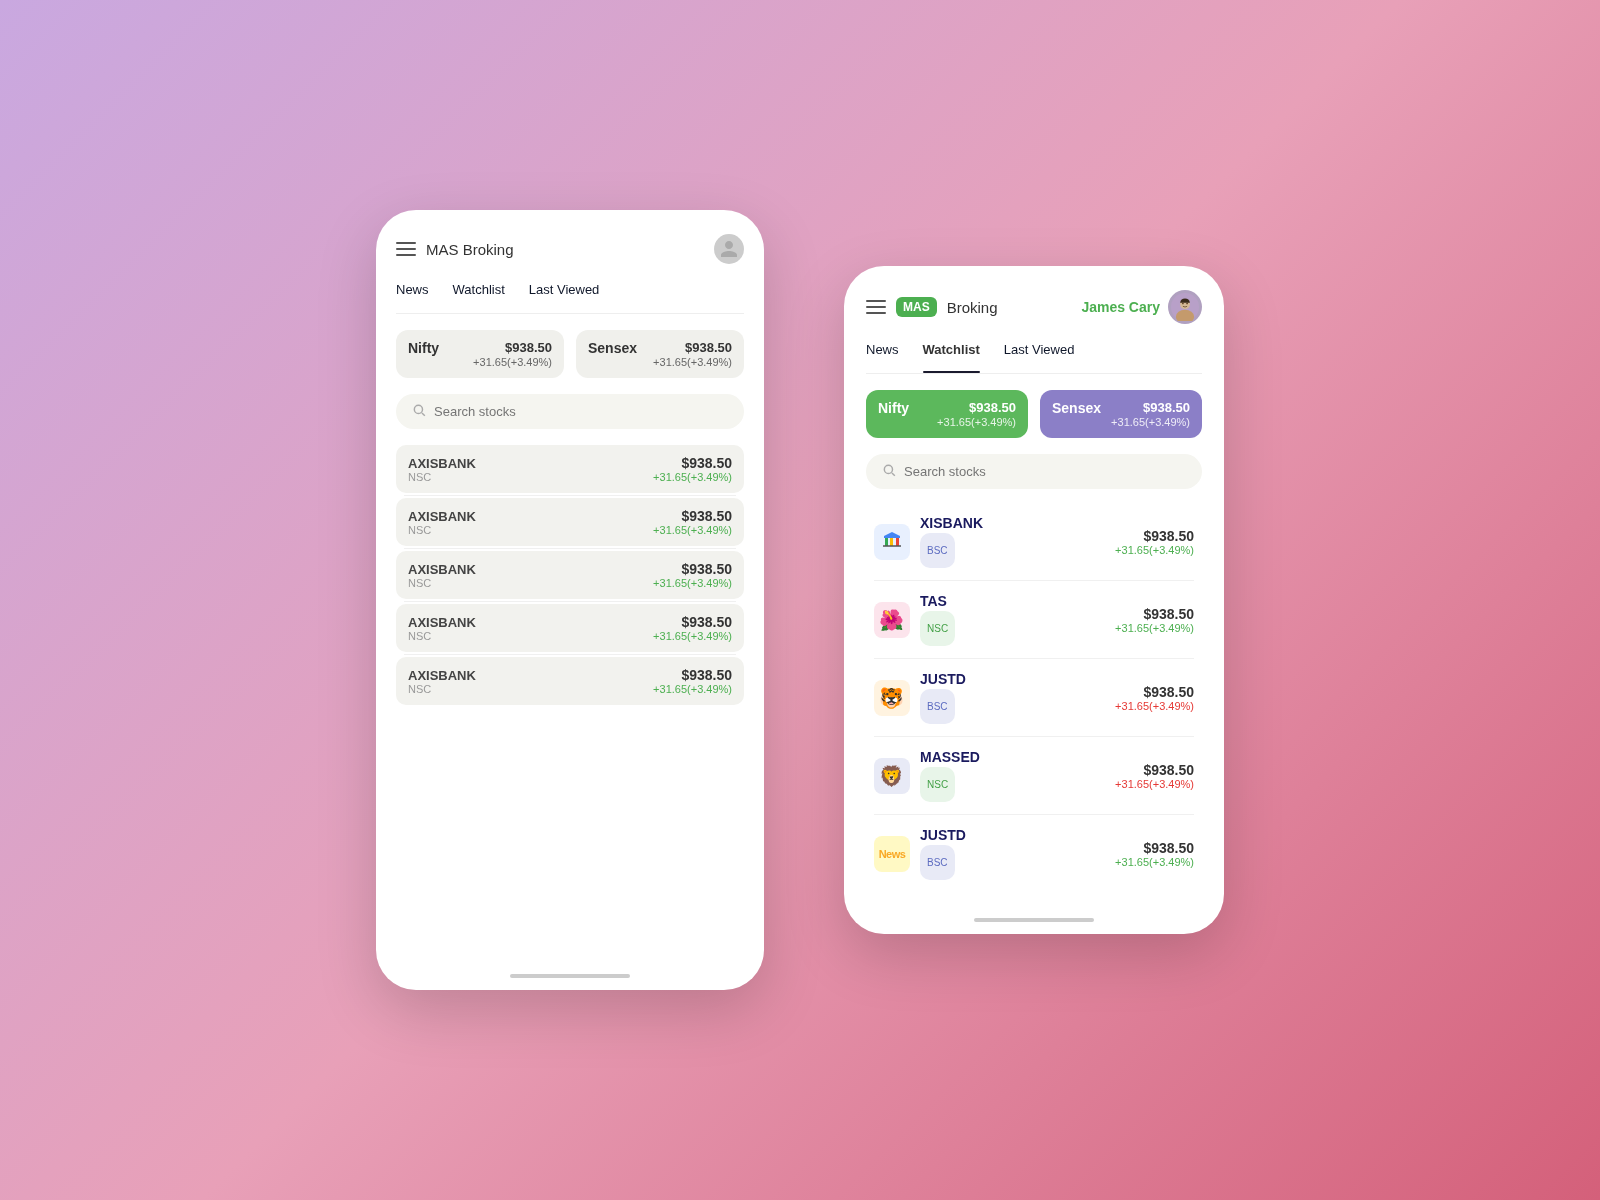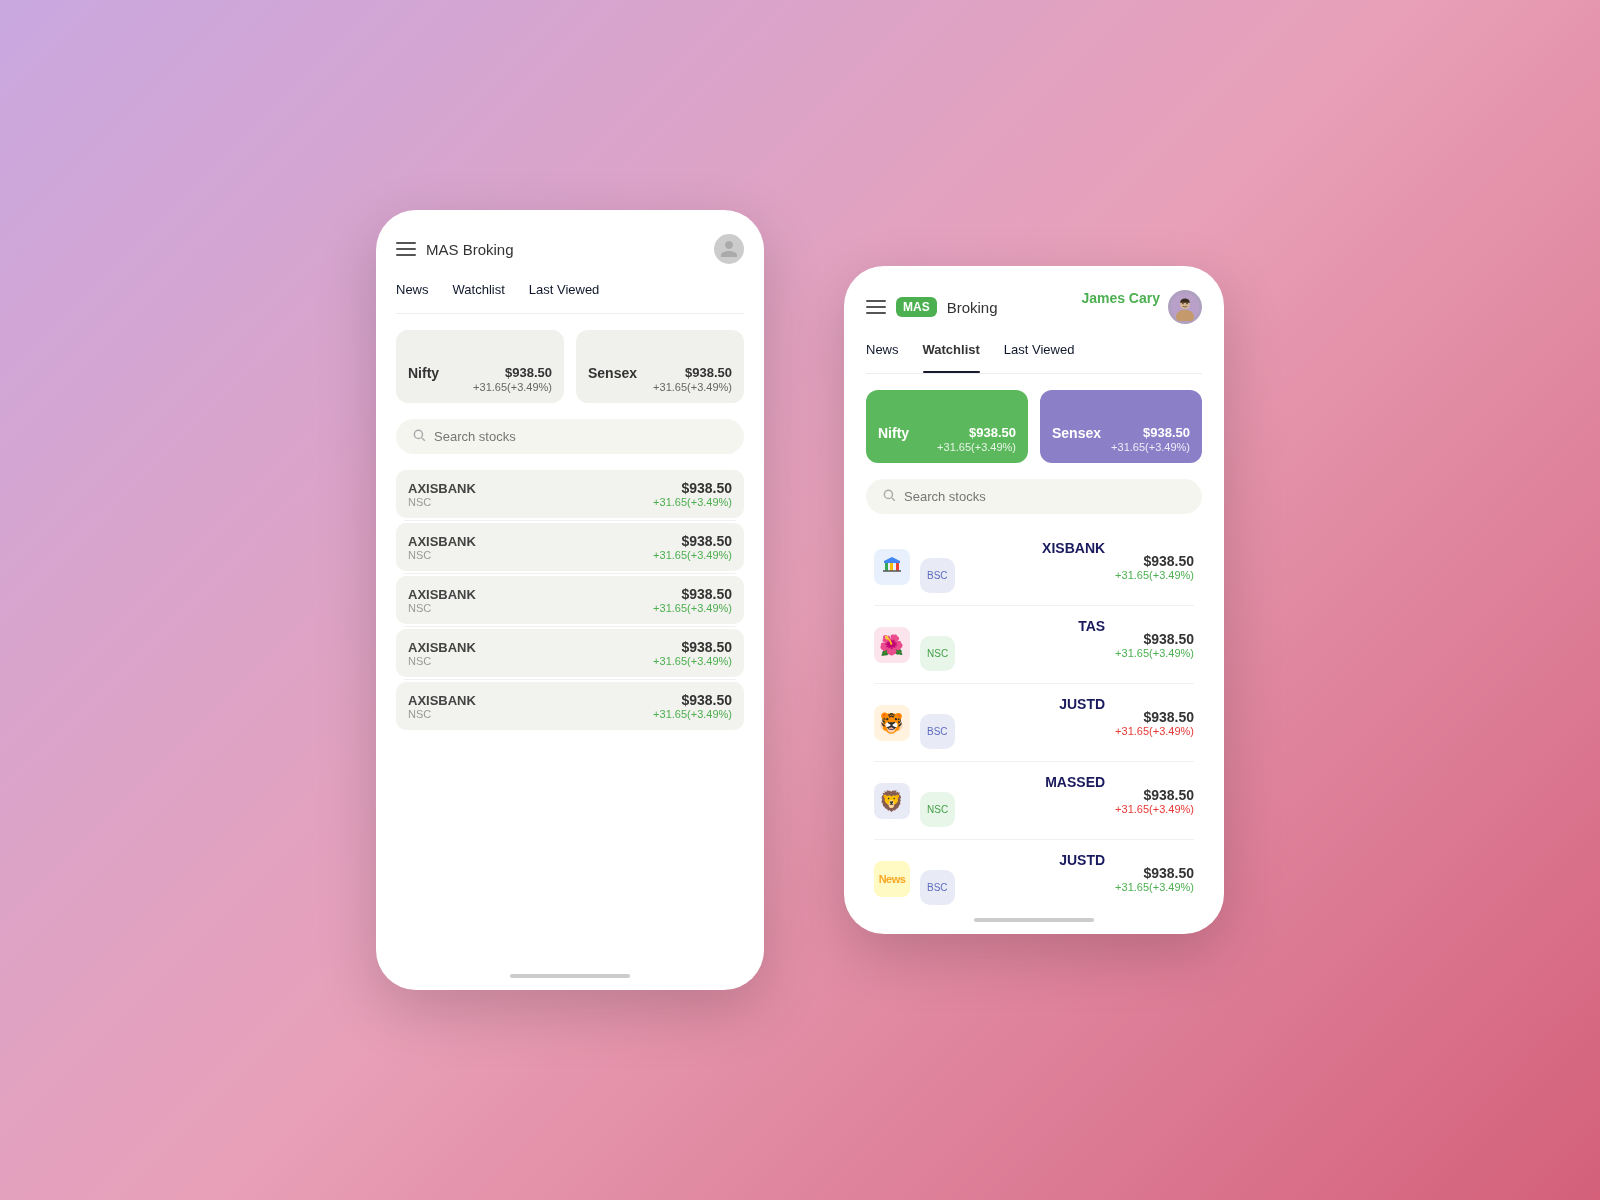--- a/index.html
+++ b/index.html
@@ -86,21 +86,21 @@
       border-radius: 50%;
       display: flex;
       align-items: center;
       justify-content: center;
       color: #888;
       font-size: 16px;
     }
 
     .user-info {
       display: flex;
-      align-items: flex-start;
+      align-items: center;
       gap: 8px;
     }
 
     .user-name {
       color: #4CAF50;
       font-size: 14px;
       font-weight: 600;
     }
 
     .avatar-photo {
@@ -215,21 +215,20 @@
 
     .index-card-green .index-card-change,
     .index-card-purple .index-card-change {
       color: rgba(255,255,255,0.85);
     }
 
     .index-card-header {
       display: flex;
       justify-content: space-between;
       align-items: flex-start;
-      margin-top: 25px;
     }
 
     
     .search-bar {
       display: flex;
       align-items: center;
       gap: 8px;
       background: #f5f5f0;
       border-radius: 25px;
       padding: 9px 16px;
@@ -286,21 +285,20 @@
     }
 
     .stock-info {
       flex: 1;
     }
 
     .stock-name-right {
       font-size: 14px;
       font-weight: 700;
       color: #1a1a5e;
-      text-align: right;
     }
 
     .stock-exchange {
       display: inline-block;
       font-size: 10px;
       padding: 12px 7px;
       border-radius: 10px;
       margin-top: 2px;
       font-weight: 500;
     }

